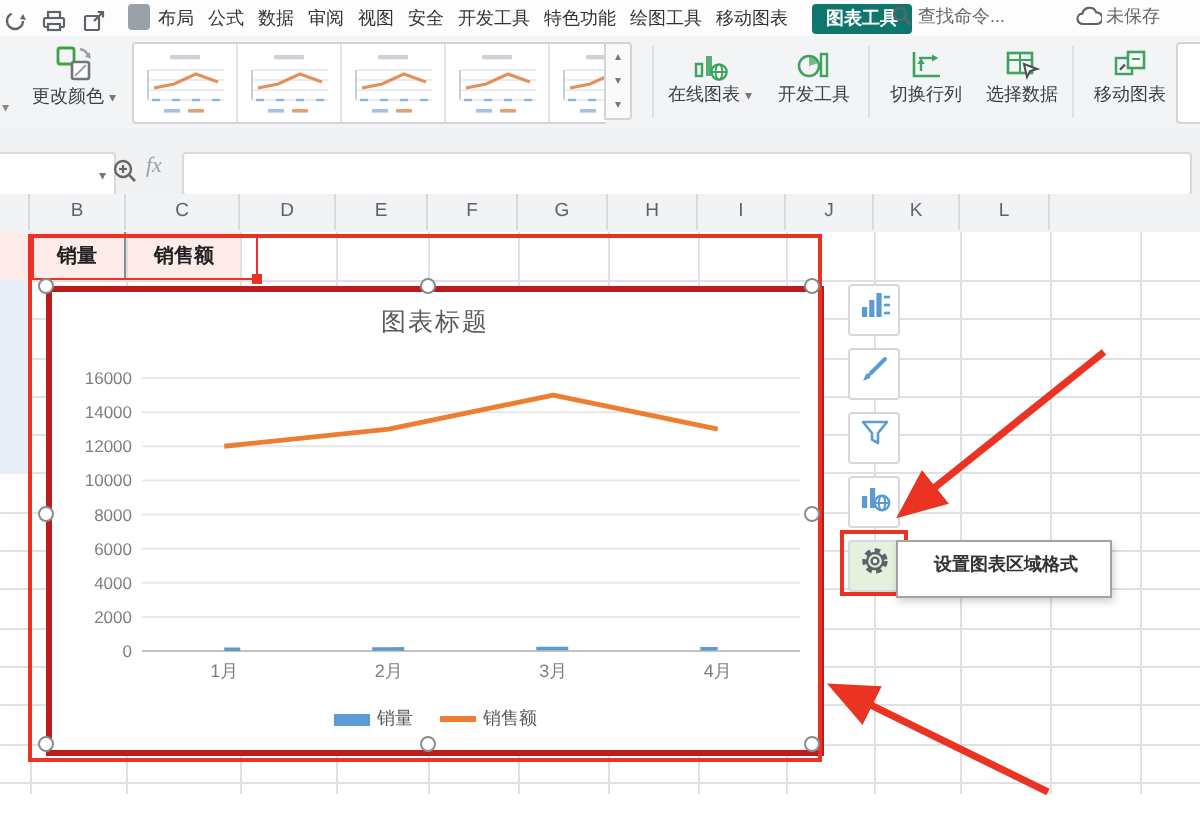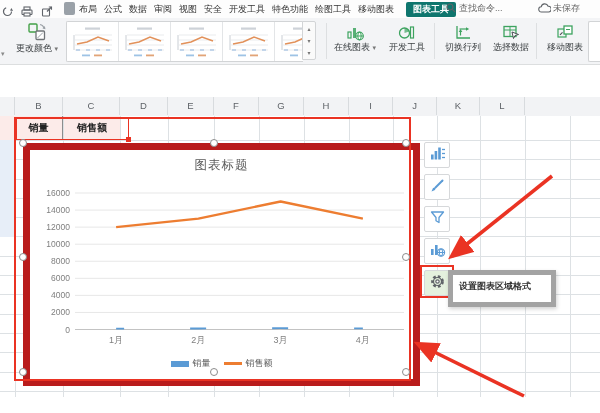--- a/index.html
+++ b/index.html
@@ -45,40 +45,40 @@
   .col-header{position:absolute;top:0;height:18px;line-height:18px;text-align:center;font-size:9.5px;color:#5f6368;
               border-right:1px solid #d8dbde;box-sizing:border-box;}
   .corner-sliver{position:absolute;left:0;top:0;width:15px;height:18px;border-right:1px solid #d8dbde;box-sizing:border-box;}
   
   .grid{position:absolute;left:0;top:116px;width:600px;height:281px;background:#fff;}
   .tint{position:absolute;}
   
   .cell{position:absolute;top:116px;height:24px;background:#fcebe9;font-size:10px;font-weight:bold;color:#222;
         display:flex;align-items:center;justify-content:center;z-index:3;box-sizing:border-box;}
   
-  .chart-object{position:absolute;left:23px;top:143px;width:383px;height:229px;background:#fff;border:7px solid #b91c1c;z-index:5;box-sizing:content-box;}
+  .chart-object{position:absolute;left:23px;top:143px;width:383px;height:229px;background:#fff;border:3px solid #b91c1c;z-index:5;box-sizing:content-box;}
   .chart-title{position:absolute;left:0;top:7px;width:100%;text-align:center;font-size:12.5px;color:#595959;letter-spacing:1px;}
   .chart-legend{position:absolute;left:0;bottom:9px;width:100%;display:flex;justify-content:center;align-items:center;gap:13px;}
   .lg-item{display:flex;align-items:center;gap:4px;font-size:9px;color:#595959;}
   .lg-rect{width:18px;height:6px;display:inline-block;}
   .lg-line{width:18px;height:2.5px;display:inline-block;}
   svg text{font-family:"Liberation Sans","DejaVu Sans",sans-serif;}
   
   .red-box{position:absolute;border:2px solid #ea3323;box-sizing:border-box;z-index:8;pointer-events:none;}
   .red-dot{position:absolute;width:5px;height:5px;background:#ea3323;z-index:9;}
   .handle{position:absolute;width:8px;height:8px;background:#fff;border:1px solid #8c8c8c;border-radius:50%;z-index:9;box-sizing:border-box;}
   
   .side-toolbar{position:absolute;left:424px;top:0;z-index:10;}
   .side-btn{position:absolute;left:0;width:26px;height:26px;background:#fff;border:1px solid #d6d8da;border-radius:2px;
             display:flex;align-items:center;justify-content:center;box-sizing:border-box;}
   .side-btn-active{background:#e4f1de;}
   .gear-red-frame{position:absolute;left:420px;top:265px;width:34px;height:33px;border:2px solid #ea3323;z-index:11;box-sizing:border-box;pointer-events:none;}
   
-  .tooltip{position:absolute;left:448px;top:270px;width:108px;background:#fff;border:5px solid #a3a3a3;
-           box-shadow:1px 2px 4px rgba(0,0,0,.18);z-index:20;padding:5px 6px 6px 6px;box-sizing:border-box;}
+  .tooltip{position:absolute;left:448px;top:270px;width:108px;background:#fff;border:1px solid #a3a3a3;
+           box-shadow:1px 2px 4px rgba(0,0,0,.18);z-index:20;padding:5px 6px 6px 18px;box-sizing:border-box;}
   .tooltip-title{font-size:9px;font-weight:bold;color:#333;margin-bottom:3px;}
   .tooltip-body{font-size:8.5px;color:#666;line-height:1.4;}
   
   #arrows{position:absolute;left:0;top:0;z-index:30;pointer-events:none;}
   
   .tabbar{position:absolute;left:0;top:397px;width:600px;height:16px;background:#e7e9ea;border-top:1px solid #cfd2d5;}
   .sheet-tab{position:absolute;left:12px;top:2px;font-size:10px;font-weight:bold;}
   .add-sheet{position:absolute;left:57px;top:1px;font-size:12px;color:#555;}
   .hscroll{position:absolute;left:406px;top:3px;width:192px;height:10px;background:#fbfbfb;border:1px solid #c8cacc;border-radius:5px;box-sizing:border-box;}
 </style>
@@ -327,20 +327,33 @@
               <polyline points="4,10.8 6.5,8.3" stroke="#4a4f54" fill="none" stroke-width="1.1"></polyline>
               <polygon points="3.2,8.2 3.2,11.6 6.6,11.6" fill="none" stroke="#4a4f54" stroke-width="0"></polygon>
             </svg>
           </div>
           <div class="rb-label">移动图表</div>
         </div>
       </div>
     <div class="ribbon-cut-panel"></div>
   </div>
 
+  <div class="fbar">
+    <div class="name-box">
+        <span class="caret">▾</span>
+      </div>
+    <div class="fx-zoom"><svg width="13" height="13" viewBox="0 0 13 13">
+          <circle cx="5.5" cy="5.5" r="4" fill="none" stroke="#666" stroke-width="1.2"></circle>
+          <line x1="3.5" y1="5.5" x2="7.5" y2="5.5" stroke="#666" stroke-width="1.1"></line>
+          <line x1="5.5" y1="3.5" x2="5.5" y2="7.5" stroke="#666" stroke-width="1.1"></line>
+          <line x1="8.6" y1="8.6" x2="11.5" y2="11.5" stroke="#666" stroke-width="1.3"></line>
+        </svg></div>
+    <div class="fx-label">fx</div>
+    <input class="formula-input" style="">
+  </div>
 
   <div class="col-headers">
     <div class="corner-sliver"></div>
   <div class="col-header" style="left: 15px; width: 48px;">B</div>
       <div class="col-header" style="left: 63px; width: 57px;">C</div>
       <div class="col-header" style="left: 120px; width: 48px;">D</div>
       <div class="col-header" style="left: 168px; width: 46px;">E</div>
       <div class="col-header" style="left: 214px; width: 45px;">F</div>
       <div class="col-header" style="left: 259px; width: 45px;">G</div>
       <div class="col-header" style="left: 304px; width: 45px;">H</div>

